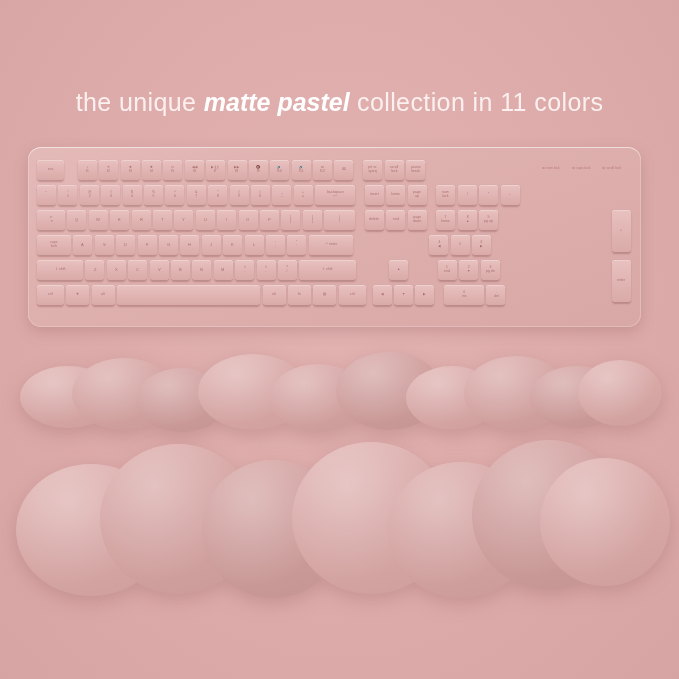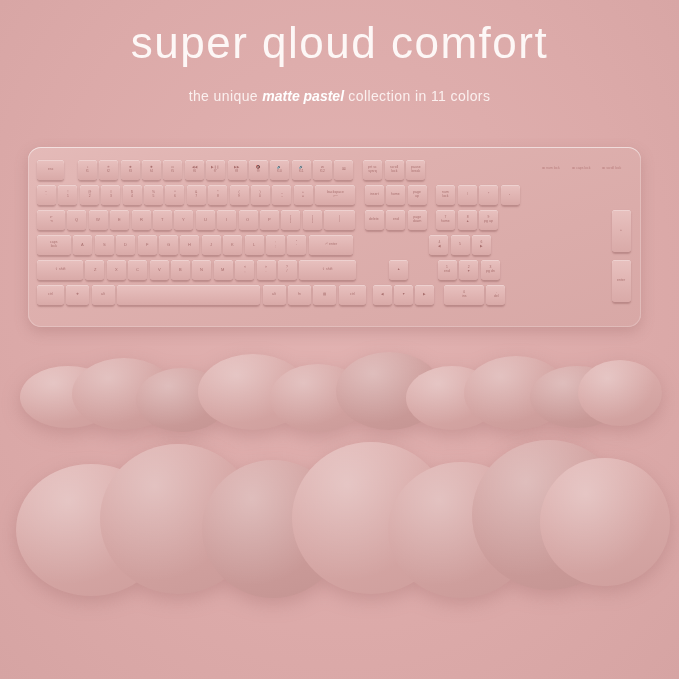--- a/index.html
+++ b/index.html
@@ -14,21 +14,21 @@
     overflow:hidden;}
 
   
   .headline{
     position:absolute;left:0;right:0;top:20px;text-align:center;
     font-size:44px;letter-spacing:1.5px;color:#fdf7f6;font-weight:300;
     line-height:1.05;white-space:nowrap;
   }
   .subline{
     position:absolute;left:0;right:0;top:88px;text-align:center;
-    font-size:14px;letter-spacing:.4px;color:#fbf0ef;font-weight:300;
+    font-size:25px;letter-spacing:.4px;color:#fbf0ef;font-weight:300;
     white-space:nowrap;
   }
   .subline .em{font-weight:700;font-style:italic;color:#fff;letter-spacing:0;}
   .caption{
     position:absolute;left:0;right:0;top:622px;text-align:center;
     font-size:23px;letter-spacing:2px;color:#fdf6f5;font-weight:300;
   }
 
   
   #kb{
@@ -71,21 +71,20 @@
   .lobe.dk{background:linear-gradient(165deg,#d7a7a5 0%,#cd9d9b 50%,#c59593 100%);}
   .sheen{position:absolute;border-radius:50%;
     background:radial-gradient(ellipse at 35% 28%, rgba(255,255,255,.30), rgba(255,255,255,0) 62%);
     pointer-events:none;}
 </style>
 </head>
 <body>
 
 <div id="stage">
 
-  <div class="headline">super qloud comfort</div>
 
   <div class="subline">
     <span>the unique </span><span class="em">matte pastel</span><span> collection in 11 colors</span>
   </div>
 
   <div id="kb">
     <div class="bezel"></div>
     <div class="kdeck" id="kdeck">
       <div class="leds" id="leds">
           <span class="led" style="left: 0px;"><i></i><span>num lock</span></span>

